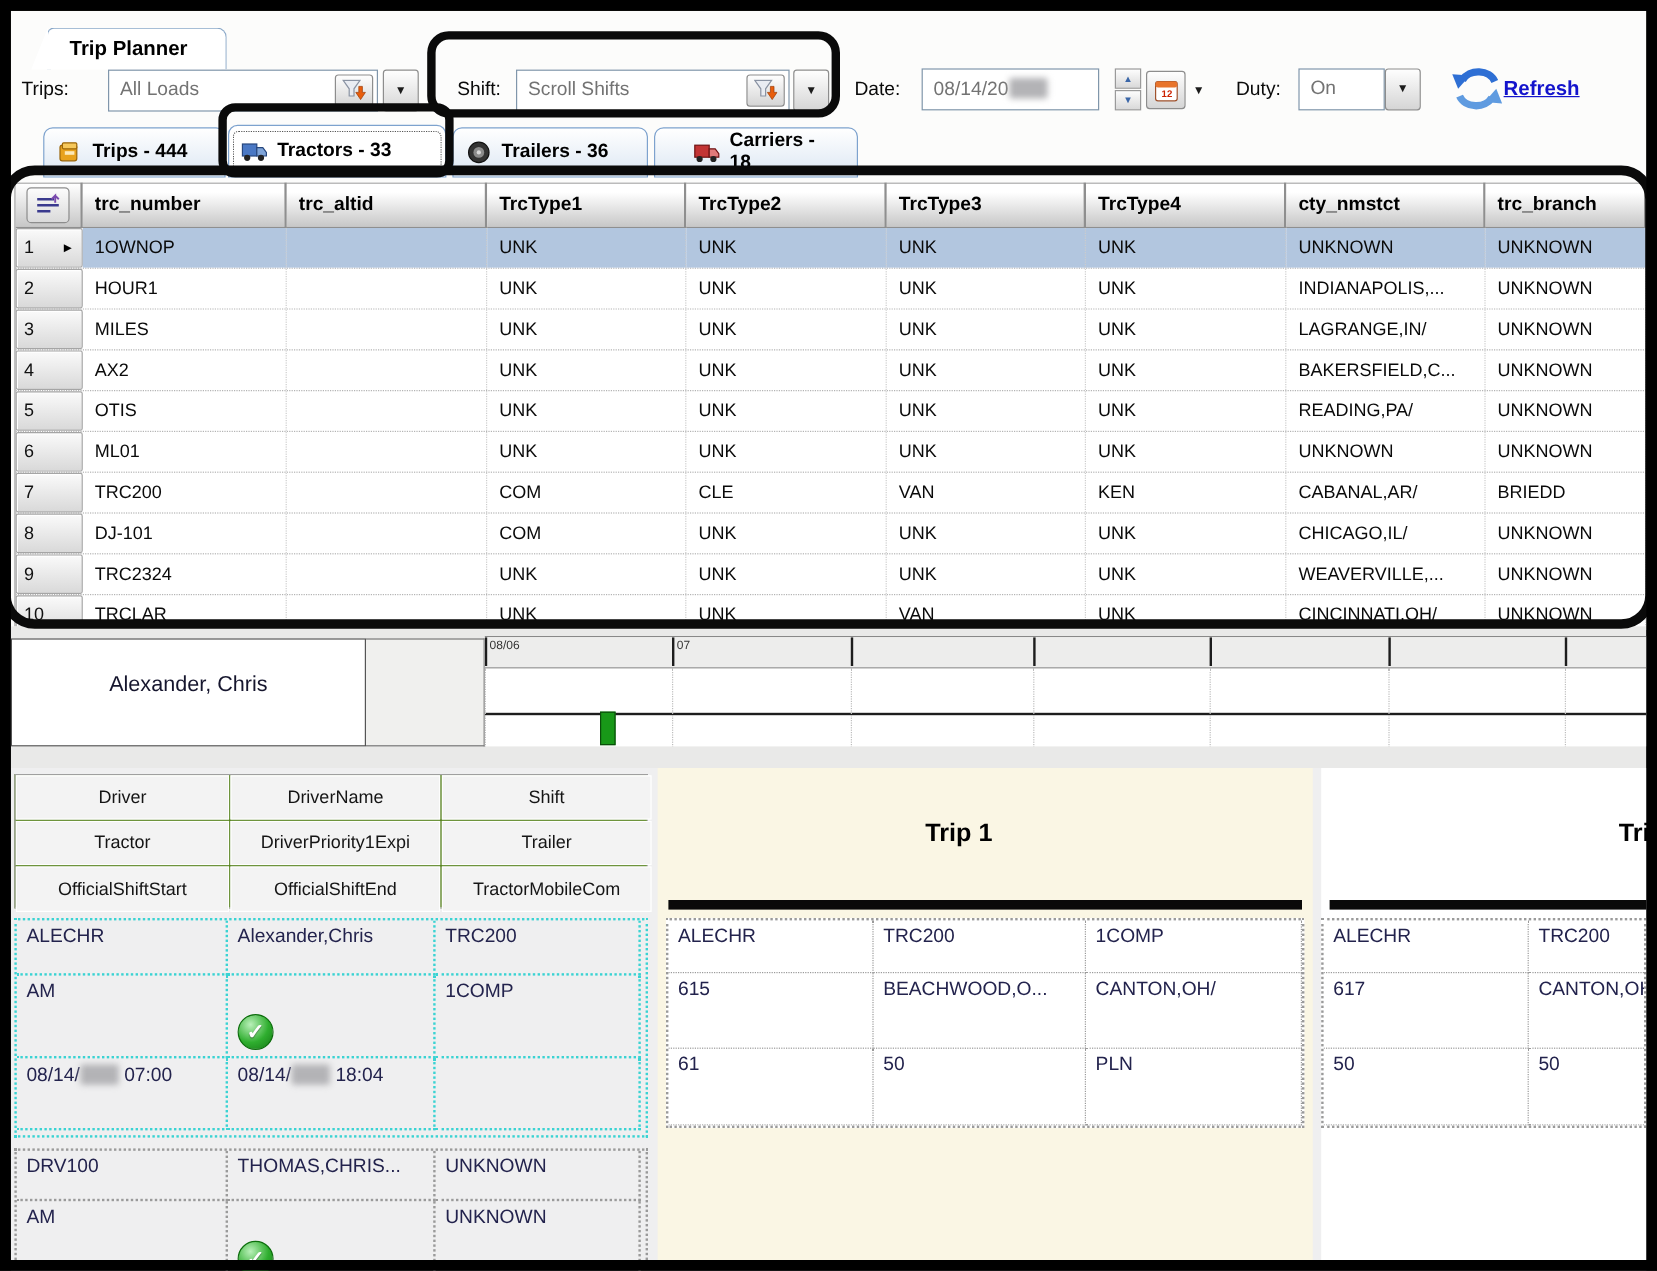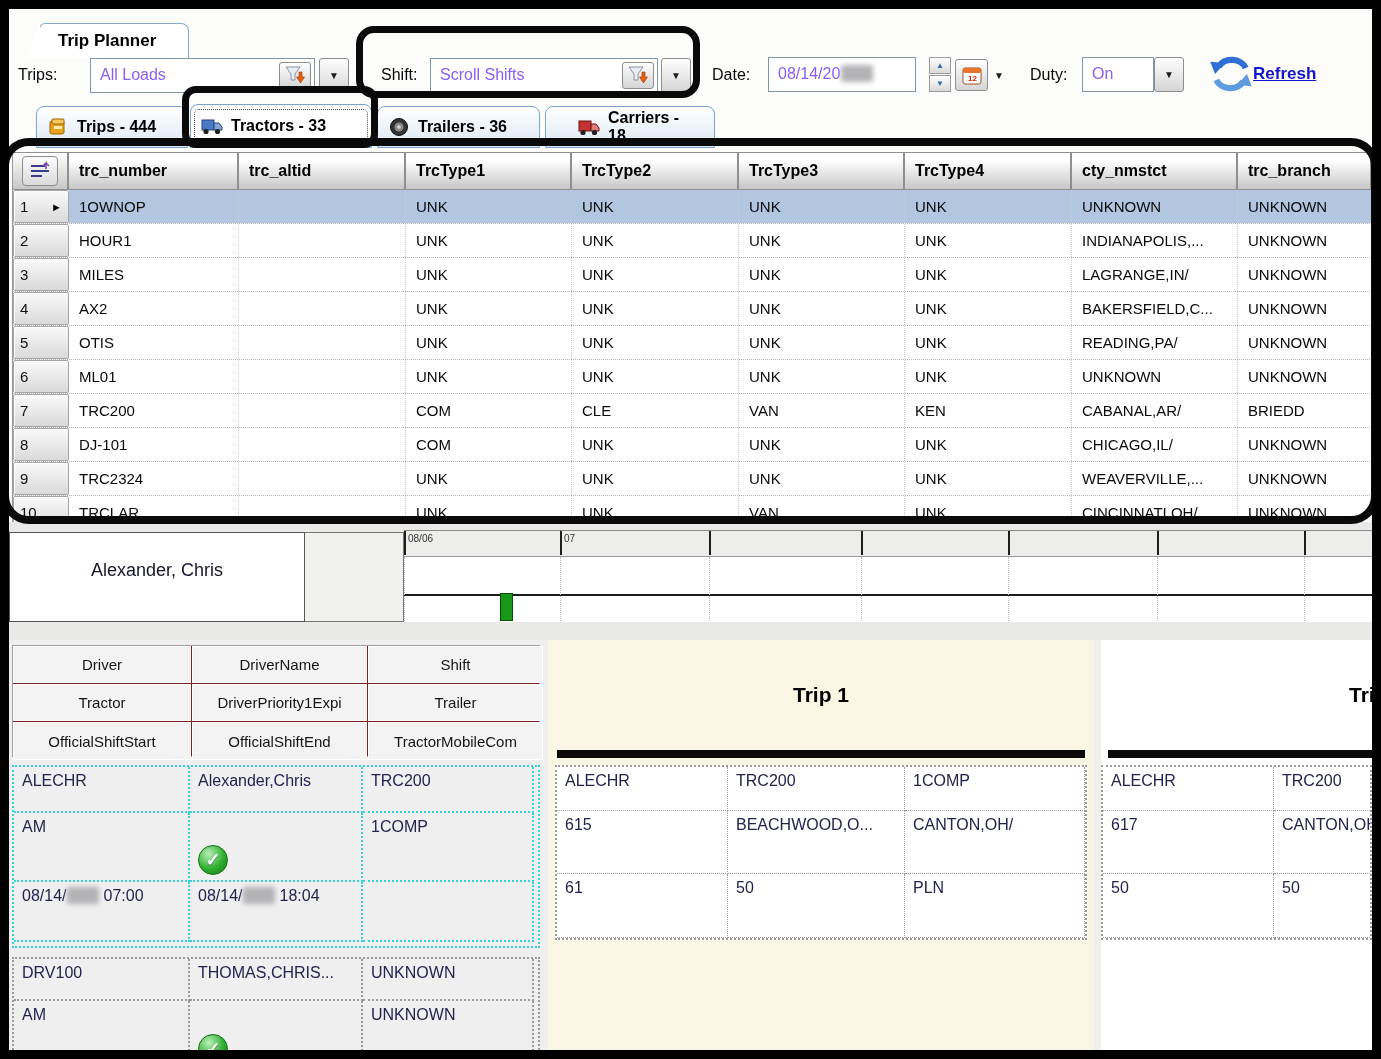--- a/index.html
+++ b/index.html
@@ -10,21 +10,21 @@
   .frame{position:absolute;background:#000;z-index:60;}
   
   #toppanel{position:absolute;left:9px;top:9px;width:1363px;height:516px;background:#fcfcfb;}
   #tp-tab{position:absolute;left:30px;top:14px;width:150px;height:35px;background:#fff;
     border:1px solid #8aa8c8;border-bottom:none;border-radius:6px 8px 0 0;
     font-weight:bold;font-size:17px;padding:7px 0 0 18px;color:#000;}
   #tp-tab:before{content:"";position:absolute;left:-14px;bottom:0;width:0;height:0;
     border-left:14px solid transparent;border-bottom:35px solid #fff;}
   .lbl{position:absolute;font-size:16px;color:#0a0a0a;}
   .combo{position:absolute;height:35px;background:#fff;border:1px solid #8096ab;}
-  .combo .ctext{position:absolute;left:9px;top:7px;font-size:16px;color:#8b5cf6;white-space:nowrap;}
+  .combo .ctext{position:absolute;left:9px;top:7px;font-size:16px;color:#737373;white-space:nowrap;}
   .btn3d{position:absolute;background:linear-gradient(#fefefe,#d5d5d5);border:1px solid #8d8d8d;border-radius:3px;
     display:flex;align-items:center;justify-content:center;}
   .chev{font-size:10px;color:#1c1c1c;line-height:1;}
   .spinbtn{position:absolute;width:22px;height:17px;background:linear-gradient(#fdfdfd,#d9d9d9);
     border:1px solid #9a9a9a;font-size:8px;color:#3a66a8;display:flex;align-items:center;justify-content:center;}
   .blur{display:inline-block;vertical-align:-3px;width:32px;height:17px;background:#b3b3b6;border-radius:2px;
     filter:blur(2.5px);margin:0 4px 0 1px;}
   #refresh-link{position:absolute;left:1253px;top:64px;font-size:17px;font-weight:bold;color:#1414cc;
     text-decoration:underline;cursor:pointer;}
   
@@ -66,21 +66,21 @@
   #g-hline{position:absolute;left:0;top:63px;width:100%;height:2px;background:#1d1d1d;}
   #g-bar{position:absolute;left:96px;top:62px;width:13px;height:28px;background:#189818;border:1px solid #0a4d0a;}
   
   #board{position:absolute;left:9px;top:640px;width:1363px;height:410px;background:#efeff0;}
   #panel-trip1{position:absolute;left:539px;top:0;width:546px;height:410px;background:#faf6e4;}
   #panel-trip2{position:absolute;left:1092px;top:0;width:271px;height:410px;background:#fff;}
   .tripheader{position:absolute;top:0;height:110px;display:flex;align-items:center;justify-content:center;
     font-size:21px;font-weight:bold;color:#000;overflow:hidden;}
   .blackbar{position:absolute;top:110px;height:8px;background:#0a0a0a;}
   #hdrtable{position:absolute;left:3px;top:5px;width:528px;height:112px;display:grid;
-    grid-template-columns:178px 175px 175px;grid-template-rows:37px 37px 38px;background:#7f1d1d;gap:1px;
+    grid-template-columns:178px 175px 175px;grid-template-rows:37px 37px 38px;background:#4d7c0f;gap:1px;
     border:1px solid #9f9f9f;}
   #hdrtable div{background:#f3f3f3;box-shadow:inset 0 0 0 1px #fff;display:flex;align-items:center;
     justify-content:center;font-size:15px;color:#151515;white-space:nowrap;overflow:hidden;}
   .card{position:absolute;display:grid;overflow:hidden;}
   .card>div{padding:5px 8px;font-size:16px;color:#23234d;white-space:nowrap;overflow:hidden;display:flex;
     align-items:flex-start;}
   .card.cyan{border:2px dotted #3ad3d3;}
   .card.cyan>div{border-right:2px dotted #3ad3d3;border-bottom:2px dotted #3ad3d3;}
   .card.gray{border:2px dotted #9a9a9a;background:#fff;}
   .card.gray>div{border-right:1px dotted #9a9a9a;border-bottom:1px dotted #9a9a9a;}
@@ -396,21 +396,21 @@
       <div>DriverName</div>
       <div>Shift</div>
       <div>Tractor</div>
       <div>DriverPriority1Expi</div>
       <div>Trailer</div>
       <div>OfficialShiftStart</div>
       <div>OfficialShiftEnd</div>
       <div>TractorMobileCom</div>
     </div>
 
-    <div class="tripheader" style="left:539px;width:546px;">Trip 1</div>
+    <div class="tripheader" style="left:517px;width:546px;">Trip 1</div>
     <div class="blackbar" style="left:548px;width:528px;"></div>
     <div class="tripheader" style="left:1230px;width:260px;justify-content:flex-start;padding-left:110px;">Trip</div>
     <div class="blackbar" style="left:1099px;width:264px;"></div>
 
     <div class="card cyan" style="left:3px;top:125px;width:528px;height:183px;grid-template-columns:176px 173px 171px;grid-template-rows:46px 69px 60px;">
       <div>
           <span>ALECHR</span>
         </div>
       <div>
           <span>Alexander,Chris</span>

